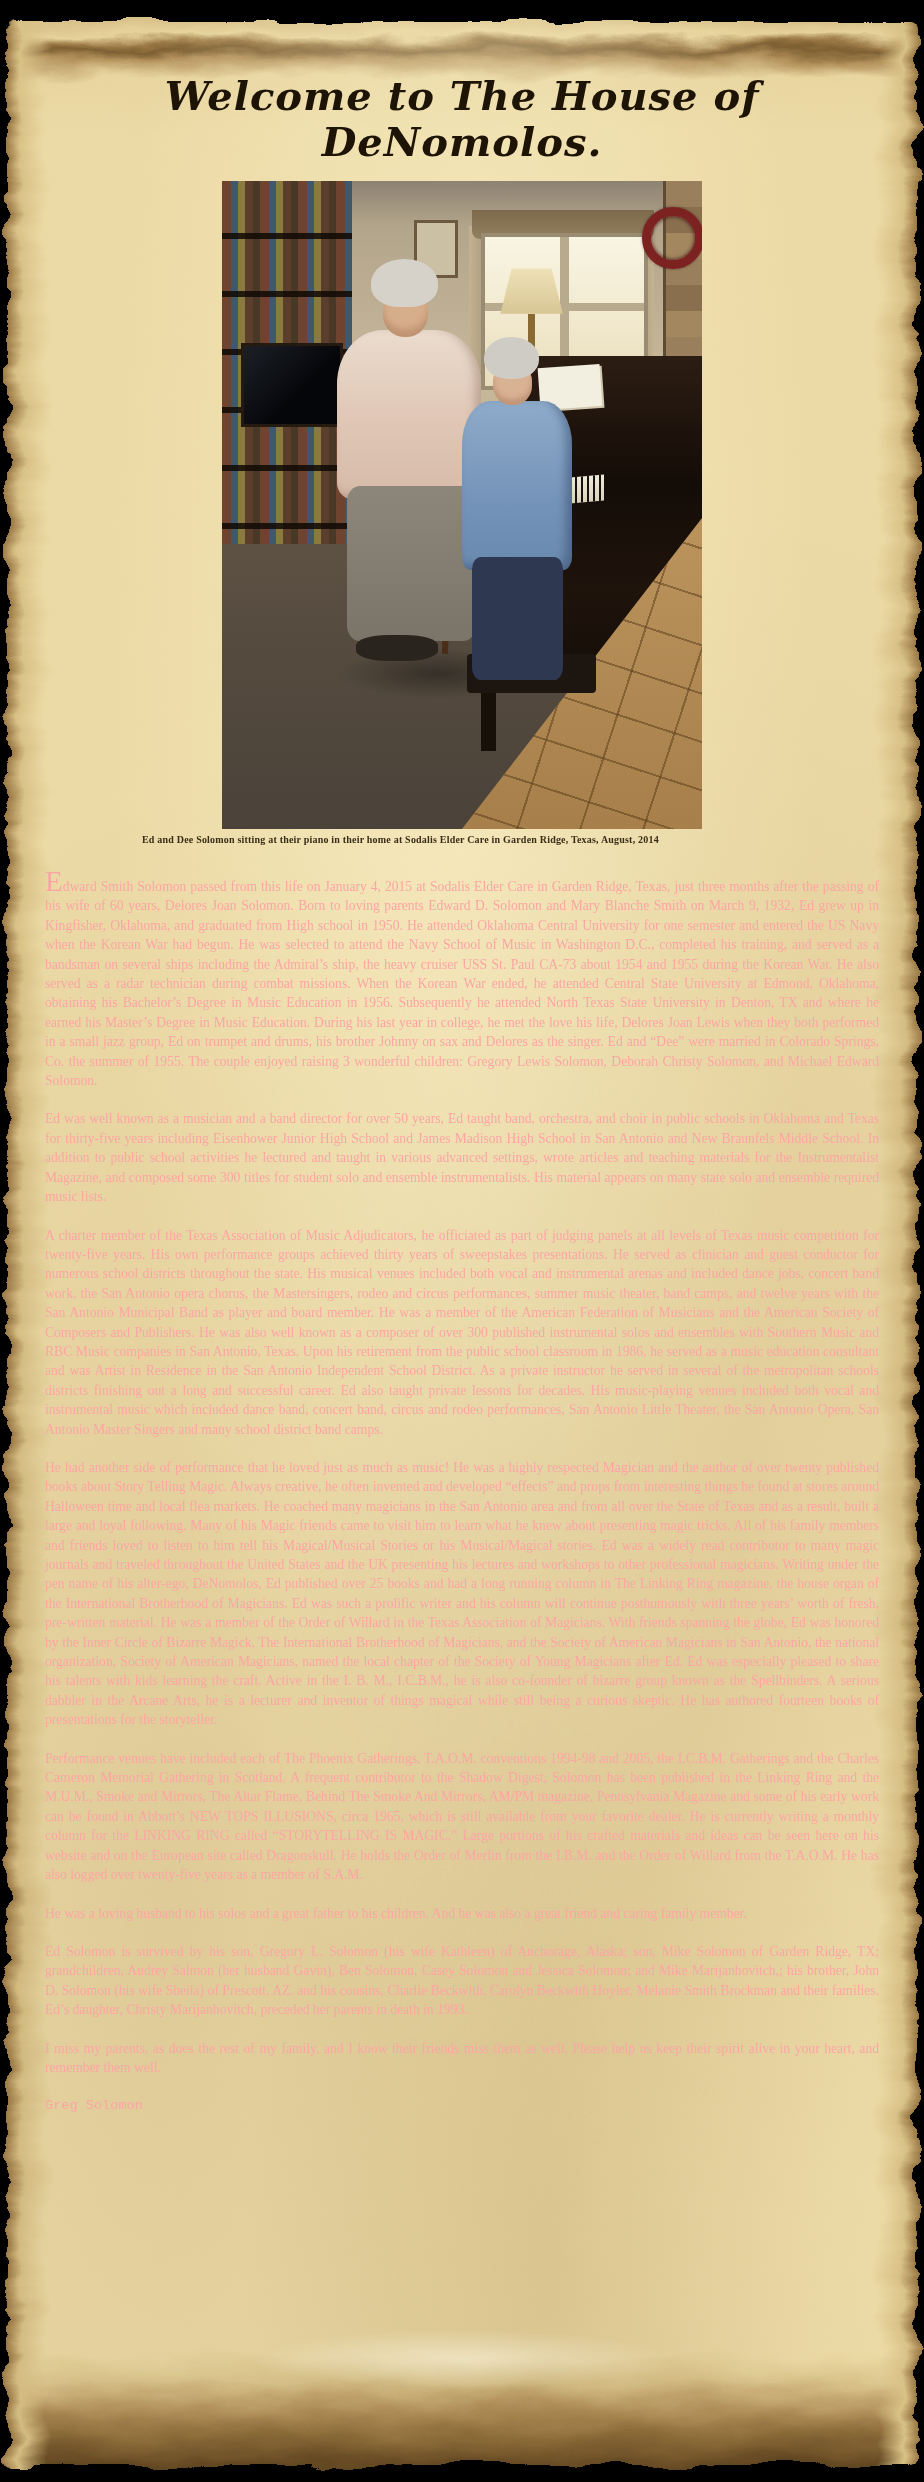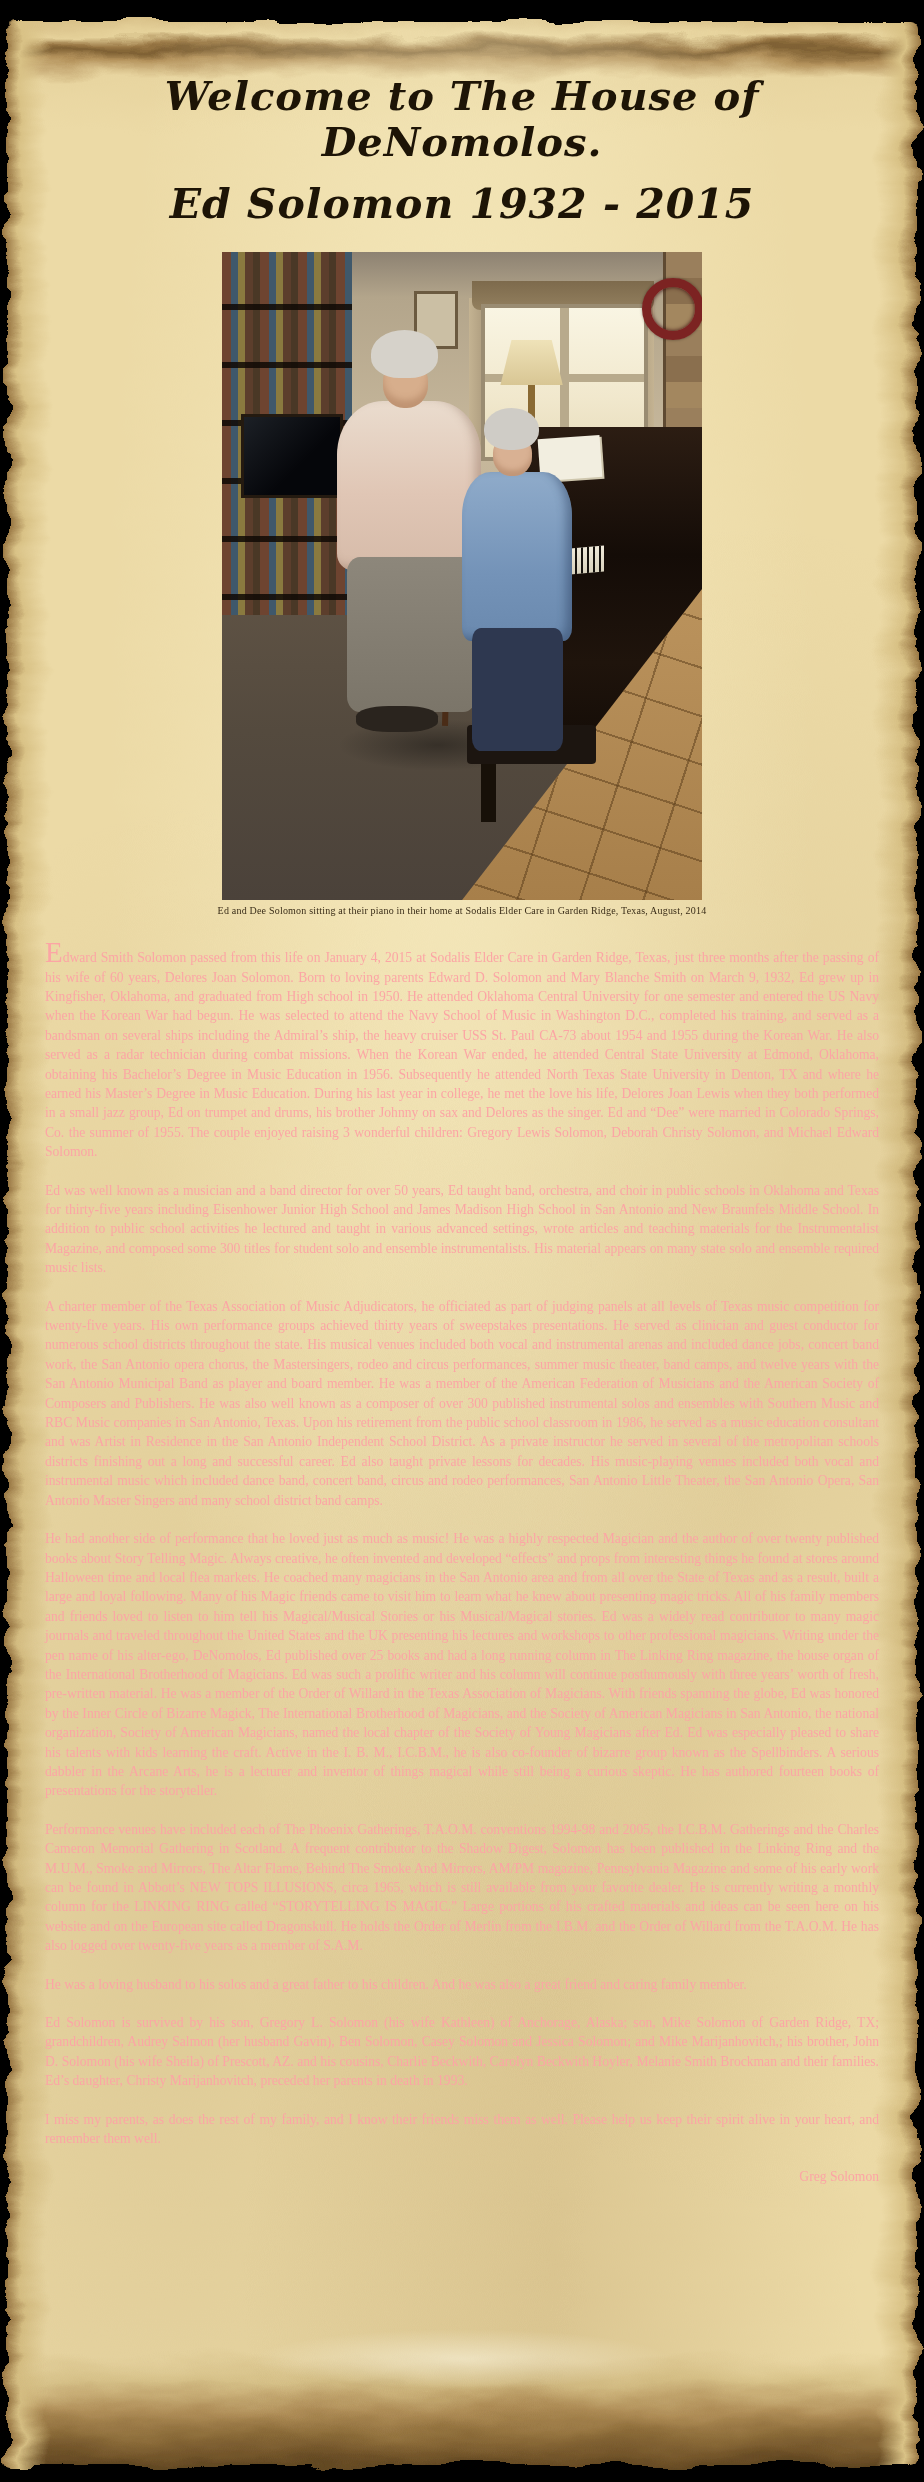--- a/index.html
+++ b/index.html
@@ -73,45 +73,44 @@
     box-shadow:inset 0 -6px 5px rgba(150,100,70,0.35);}
   .dee-shirt{left:50%;top:34%;width:23%;height:26%;background:linear-gradient(180deg,#8fabca 0%,#7493b8 60%,#6a89ae 100%);
     border-radius:26% 26% 8% 8%;box-shadow:inset -6px -4px 10px rgba(40,60,90,0.45);}
   .dee-pants{left:52%;top:58%;width:19%;height:19%;background:#2e3850;border-radius:10%;}
   .ph-tile{left:0;top:0;width:100%;height:100%;
     clip-path:polygon(100% 52%,100% 100%,50% 100%);
     background:
       repeating-linear-gradient(18deg, rgba(90,60,25,0.5) 0 2px, rgba(0,0,0,0) 2px 46px),
       repeating-linear-gradient(108deg, rgba(90,60,25,0.5) 0 2px, rgba(0,0,0,0) 2px 60px),
       linear-gradient(180deg,#c9a367 0%,#b8905a 60%,#a77f4a 100%);}
-  .caption{width:640px;margin:0 auto;text-align:center;font-size:10px;color:#3a2d18;letter-spacing:0.2px;}
+  .caption{width:640px;margin:0 auto;font-size:10px;color:#3a2d18;letter-spacing:0.2px;font-weight:bold;}
   
   .obit{margin-top:22px;font-size:13.6px;line-height:19.4px;text-align:justify;color:#fca5a5;}
   .obit p{margin:0 0 19px;}
   .dropcap{font-size:29px;line-height:1;font-weight:normal;}
-  .signature{text-align:right;margin-top:4px;font-size:13.6px;}
+  .signature{text-align:left;margin-top:4px;font-size:13.6px;font-family:Liberation Mono, monospace;}
 </style>
 </head>
 <body>
 
 <svg style="position:absolute;width:0;height:0" aria-hidden="true">
   <filter id="rough-edge">
     <feTurbulence type="fractalNoise" baseFrequency="0.011 0.035" numOctaves="4" seed="7" result="n"></feTurbulence>
     <feDisplacementMap in="SourceGraphic" in2="n" scale="22" xChannelSelector="R" yChannelSelector="G"></feDisplacementMap>
   </filter>
 </svg>
 
 <div class="page">
   <div class="parchment-bg"></div>
   <div class="smudge"></div>
 
   <div class="content">
 
     <div class="title title-1">Welcome to The House of DeNomolos.</div>
-    <div class="title title-2">Ed Solomon 1932 - 2015</div>
 
     <div class="photo">
       <div class="ph-shelf"></div>
       <div class="ph-tv"></div>
       <div class="ph-frame"></div>
       <div class="ph-curtain-l"></div>
       <div class="ph-curtain-r"></div>
       <div class="ph-valance"></div>
       <div class="ph-window"></div>
       <div class="ph-column"></div>

